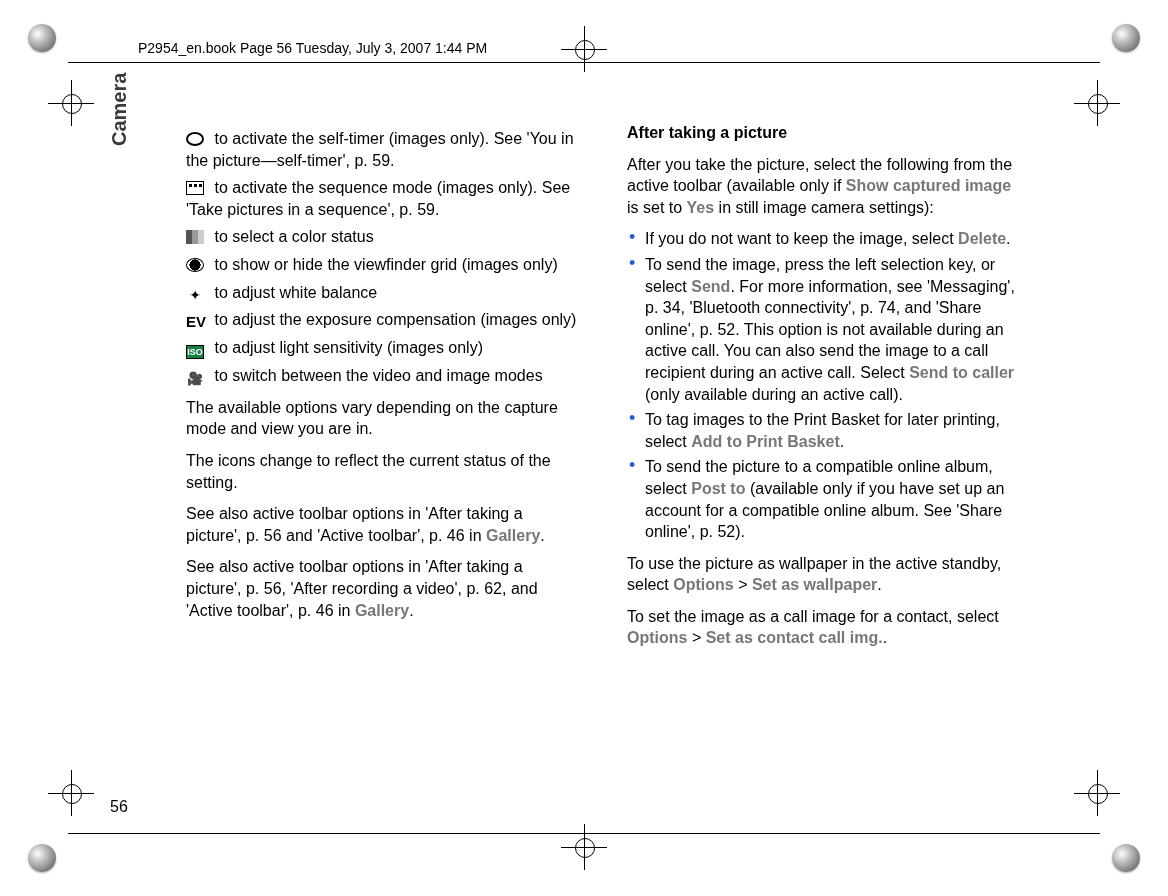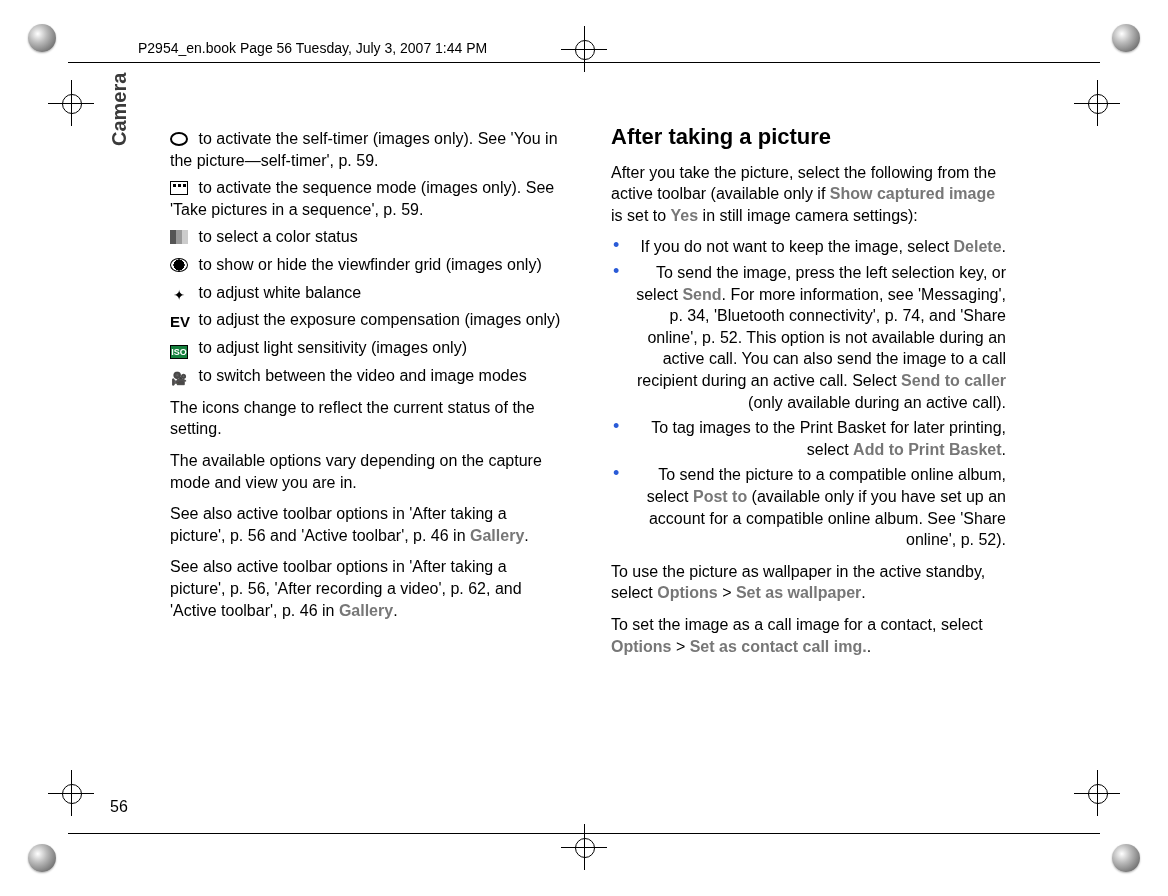--- a/index.html
+++ b/index.html
@@ -79,21 +79,21 @@
   .page-num {
     position: absolute;
     left: 110px;
     bottom: 80px;
     font-size: 16px;
     font-weight: normal;
   }
   .content {
     position: absolute;
     top: 122px;
-    left: 170px;
+    left: 186px;
     right: 82px;
     display: flex;
     gap: 46px;
   }
   .col {
     width: 395px;
     font-size: 16px;
     line-height: 1.35;
   }
   .icon-line {
@@ -117,29 +117,28 @@
                linear-gradient(#000,#000) 12px 2px/3px 3px no-repeat; }
   .glyph.color { background: linear-gradient(90deg,#555 33%,#999 33% 66%,#ccc 66%); border: none; }
   .glyph.grid { background: radial-gradient(circle, #000 55%, transparent 56%); border-radius: 50%; }
   .glyph.wb { border: none; font-size: 14px; line-height: 14px; }
   .glyph.ev { border:none; font-size: 15px; font-weight: bold; }
   .glyph.iso { background:#15803d; color:#fff; font-weight:bold; }
   .glyph.mode { border:none; font-size: 13px; }
   .para { margin: 10px 0; }
   .gray { color: #777; font-weight: bold; }
   .h2 {
-    font-size: 22px;
+    font-size: 16px;
     font-weight: bold;
     margin: 0 0 10px 0;
   }
   ul.bul {
     margin: 0 0;
     padding-left: 18px;
     list-style: none;
-    text-align: right;
   }
   ul.bul > li {
     position: relative;
     margin: 4px 0;
   }
   ul.bul > li::before {
     content: "•";
     position: absolute;
     left: -16px;
     top: 0;
@@ -187,22 +186,22 @@
   <div class="col">
     <div class="icon-line"><span class="glyph timer"></span><span>  to activate the self-timer (images only). See 'You in the picture—self-timer', p. 59.</span></div>
     <div class="icon-line"><span class="glyph seq"></span><span>  to activate the sequence mode (images only). See 'Take pictures in a sequence', p. 59.</span></div>
     <div class="icon-line"><span class="glyph color"></span><span>  to select a color status</span></div>
     <div class="icon-line"><span class="glyph grid"></span><span>  to show or hide the viewfinder grid (images only)</span></div>
     <div class="icon-line"><span class="glyph wb">✦</span><span>  to adjust white balance</span></div>
     <div class="icon-line"><span class="glyph ev">EV</span><span>  to adjust the exposure compensation (images only)</span></div>
     <div class="icon-line"><span class="glyph iso">ISO</span><span>  to adjust light sensitivity (images only)</span></div>
     <div class="icon-line"><span class="glyph mode">🎥</span><span>  to switch between the video and image modes</span></div>
 
+    <div class="para">The available options vary depending on the capture mode and view you are in.</div>
     <div class="para">The icons change to reflect the current status of the setting.</div>
-    <div class="para">The available options vary depending on the capture mode and view you are in.</div>
     <div class="para">
       <span>See also active toolbar options in 'After taking a picture', p. 56 and 'Active toolbar', p. 46 in </span><span class="gray">Gallery</span><span>.</span>
     </div>
     <div class="para">
       <span>See also active toolbar options in 'After taking a picture', p. 56, 'After recording a video', p. 62, and 'Active toolbar', p. 46 in </span><span class="gray">Gallery</span><span>.</span>
     </div>
   </div>
 
   <div class="col">
     <div class="h2">After taking a picture</div>

